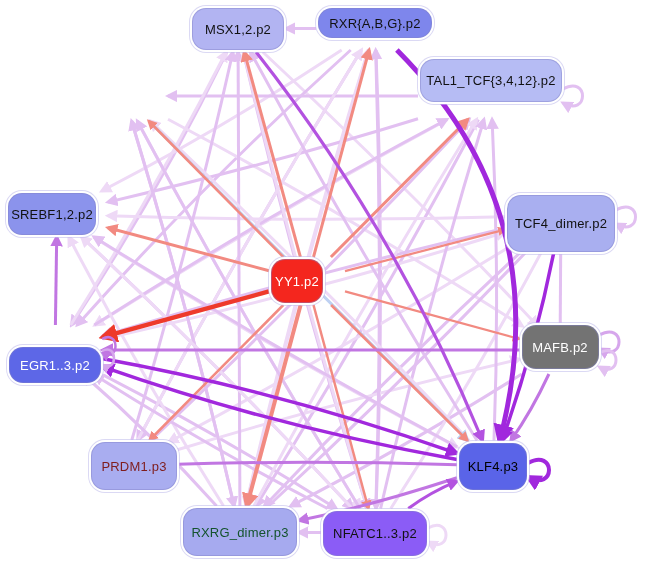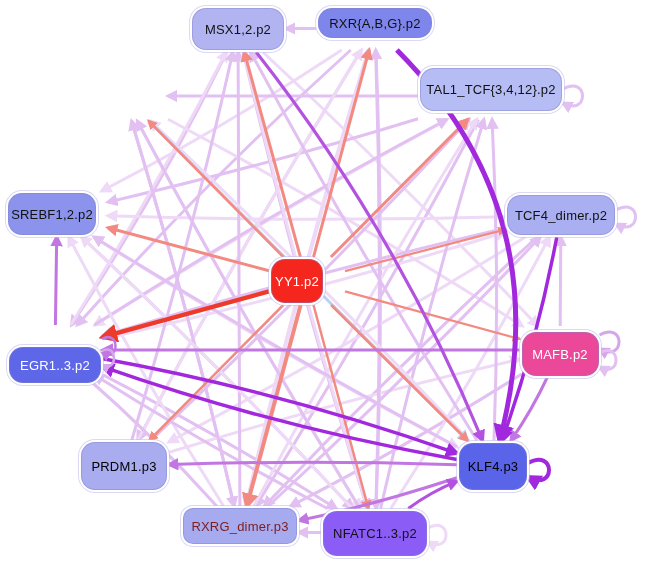--- a/index.html
+++ b/index.html
@@ -128,24 +128,24 @@
       <path d="M 428,528 C 452,514.8 452,555.2 428,542" fill="none" stroke="#eed9f6" stroke-width="3" marker-end="url(#arr-l1)"></path>
       <path d="M 599.5,335 C 625.5,320.7 625.5,363.3 599.5,349" fill="none" stroke="#d6a6ec" stroke-width="3" marker-end="url(#arr-l3)"></path>
       <path d="M 599.5,353 C 621.5,340.9 621.5,379.1 599.5,367" fill="none" stroke="#e2c0f1" stroke-width="3" marker-end="url(#arr-l2)"></path>
       <path d="M 102,339 C 120,329.1 120,362.9 102,353" fill="none" stroke="#c176e2" stroke-width="2.5" marker-end="url(#arr-m)"></path>
       <path d="M 102,351 C 118,342.2 118,373.8 102,365" fill="none" stroke="#d6a6ec" stroke-width="2.5" marker-end="url(#arr-l3)"></path>
       <path d="M 528,463 C 556,447.6 556,492.4 528,477" fill="none" stroke="#a128dd" stroke-width="4" marker-end="url(#arr-d)"></path>
     </svg>
   <div class="nodes">
       <div class="node" style="left: 192px; top: 8px; width: 92px; height: 42px; background: rgb(178, 180, 242); color: rgb(17, 17, 17);">MSX1,2.p2</div>
       <div class="node" style="left: 318px; top: 8px; width: 114px; height: 30px; background: rgb(126, 134, 236); color: rgb(17, 17, 17);">RXR{A,B,G}.p2</div>
-      <div class="node" style="left: 420px; top: 68px; width: 142px; height: 43px; background: rgb(182, 188, 244); color: rgb(17, 17, 17);">TAL1_TCF{3,4,12}.p2</div>
+      <div class="node" style="left: 420px; top: 59px; width: 142px; height: 43px; background: rgb(182, 188, 244); color: rgb(17, 17, 17);">TAL1_TCF{3,4,12}.p2</div>
       <div class="node" style="left: 8px; top: 193px; width: 88px; height: 42px; background: rgb(139, 147, 236); color: rgb(17, 17, 17);">SREBF1,2.p2</div>
-      <div class="node" style="left: 507px; top: 195px; width: 108px; height: 40px; background: rgb(169, 175, 240); color: rgb(17, 17, 17);">TCF4_dimer.p2</div>
+      <div class="node" style="left: 507px; top: 195px; width: 108px; height: 57px; background: rgb(169, 175, 240); color: rgb(17, 17, 17);">TCF4_dimer.p2</div>
       <div class="node" style="left: 271px; top: 259px; width: 52px; height: 44px; background: rgb(244, 38, 30); color: rgb(255, 255, 255);">YY1.p2</div>
       <div class="node" style="left: 9px; top: 327px; width: 92px; height: 36px; background: rgb(93, 103, 231); color: rgb(255, 255, 255); margin-top: 20px;">EGR1..3.p2</div>
-      <div class="node" style="left: 521.5px; top: 332px; width: 77px; height: 44px; background: #ec4899; color: rgb(255, 255, 255);">MAFB.p2</div>
-      <div class="node" style="left: 81px; top: 442px; width: 86px; height: 48px; background: rgb(169, 173, 240); color: #000000;">PRDM1.p3</div>
+      <div class="node" style="left: 521.5px; top: 325px; width: 77px; height: 44px; background: #737373; color: rgb(255, 255, 255);">MAFB.p2</div>
+      <div class="node" style="left: 91px; top: 442px; width: 86px; height: 48px; background: rgb(169, 173, 240); color: #7f1d1d;">PRDM1.p3</div>
       <div class="node" style="left: 459px; top: 442.5px; width: 68px; height: 47px; background: rgb(90, 100, 232); color: #000000;">KLF4.p3</div>
-      <div class="node" style="left: 183px; top: 508px; width: 114px; height: 36px; background: rgb(166, 170, 239); color: #7f1d1d; border-radius: 10px;">RXRG_dimer.p3</div>
+      <div class="node" style="left: 183px; top: 508px; width: 114px; height: 48px; background: rgb(166, 170, 239); color: #14532d;">RXRG_dimer.p3</div>
       <div class="node" style="left: 323px; top: 510.5px; width: 104px; height: 45px; background: #8b5cf6; color: rgb(17, 17, 17);">NFATC1..3.p2</div>
     </div>
 </div>
 
 </body></html>

